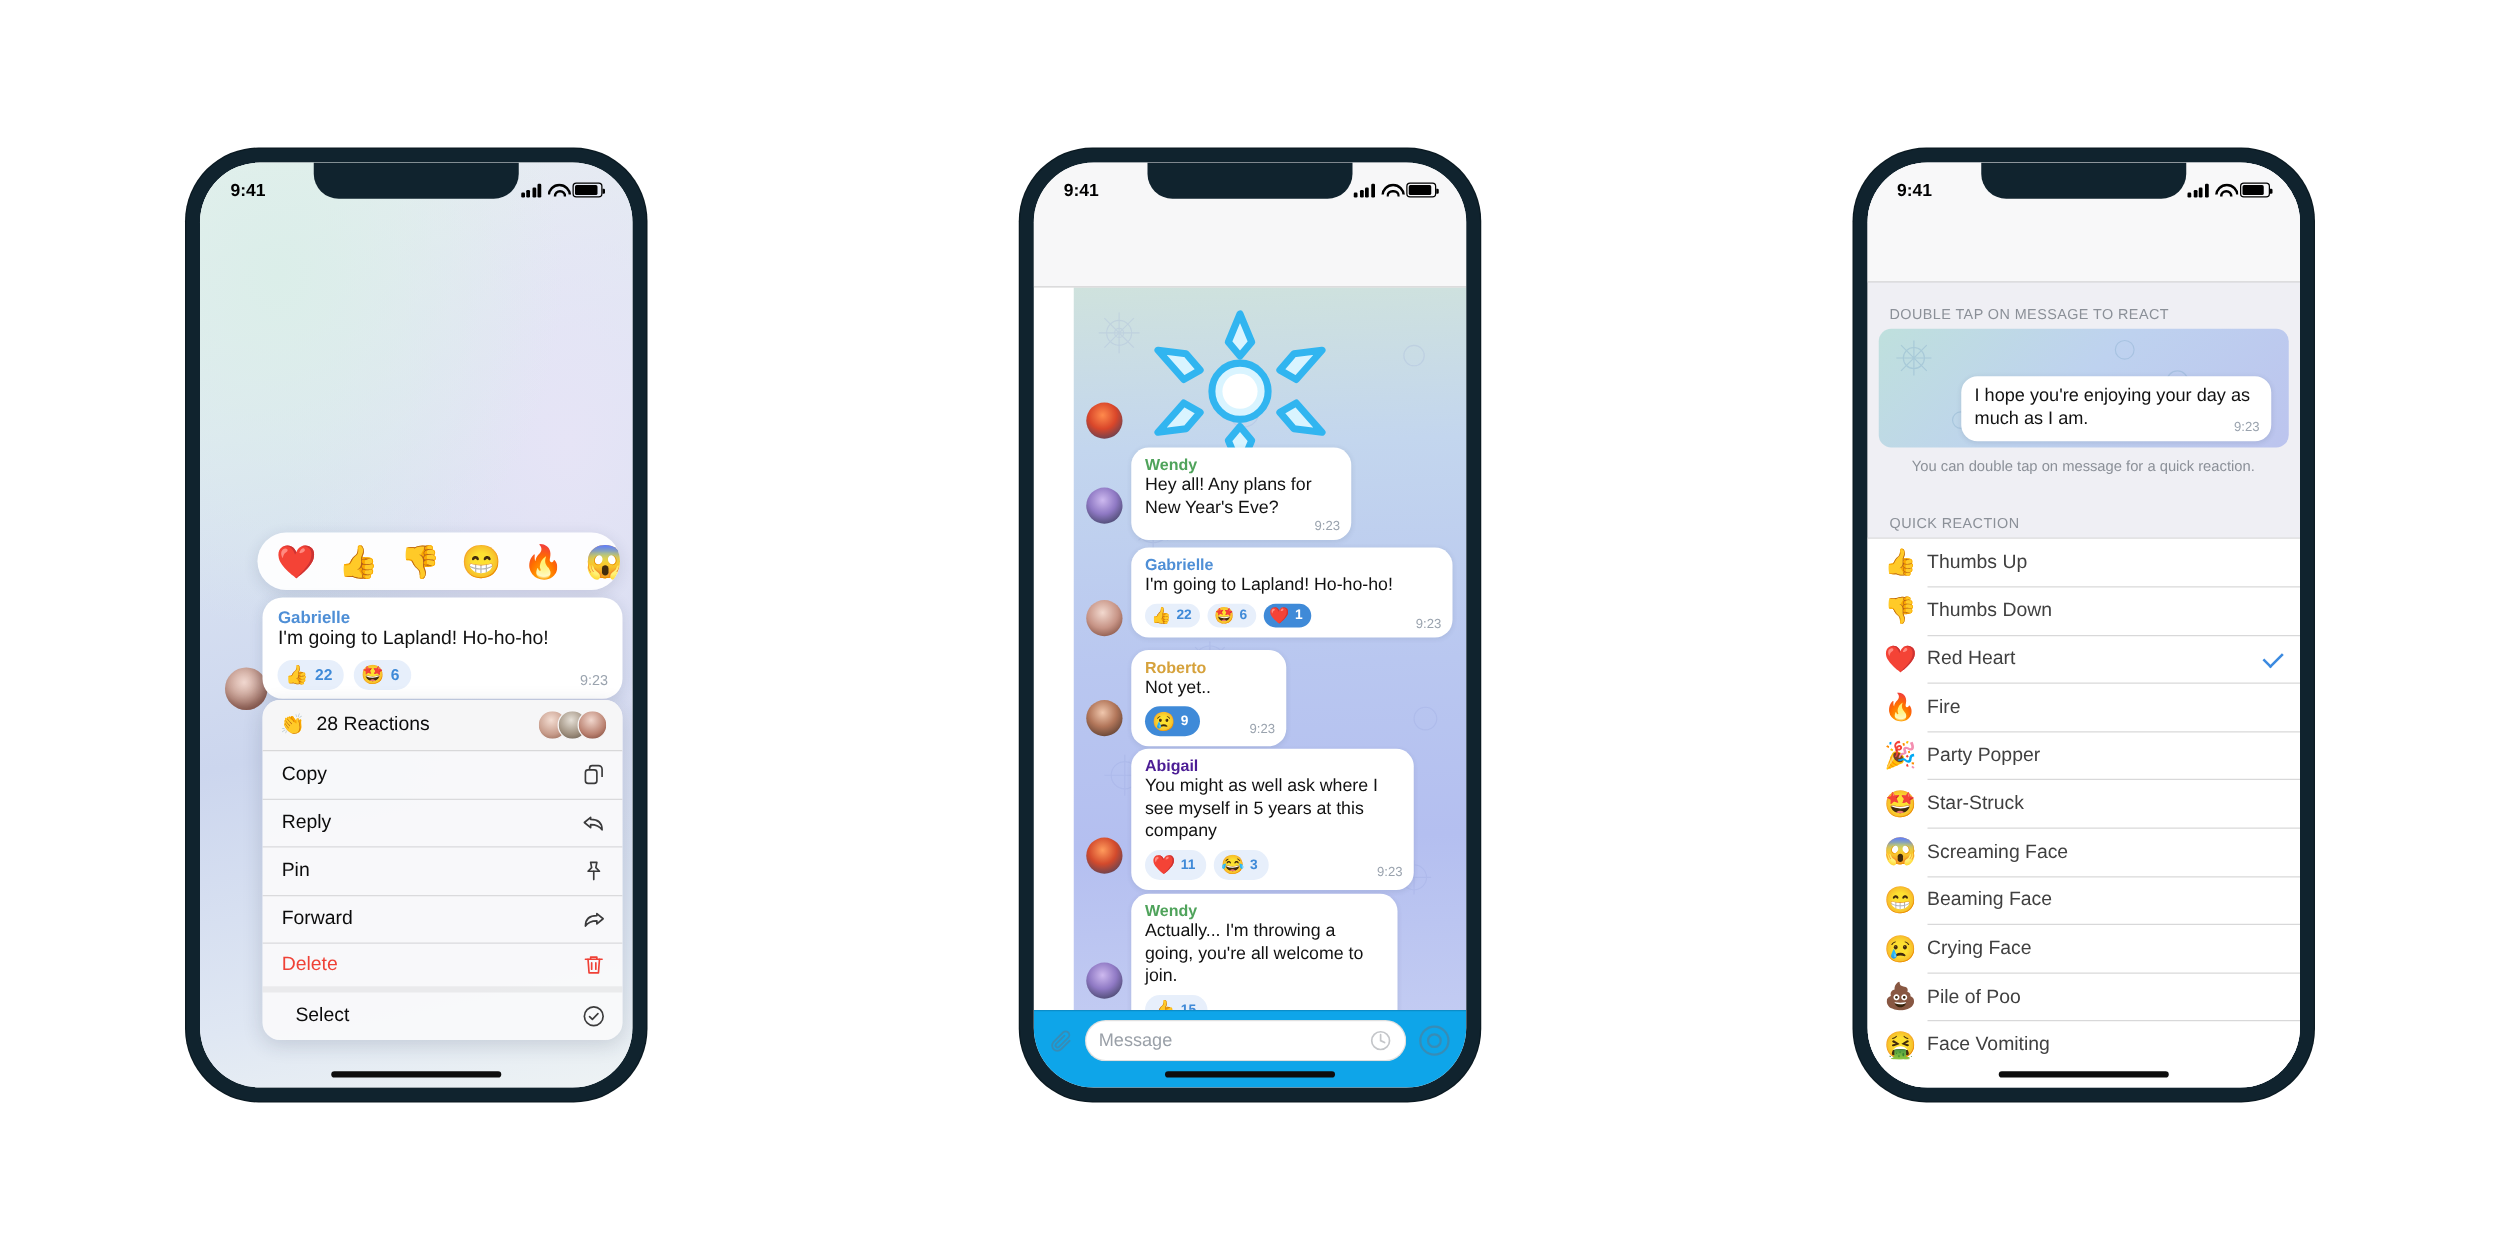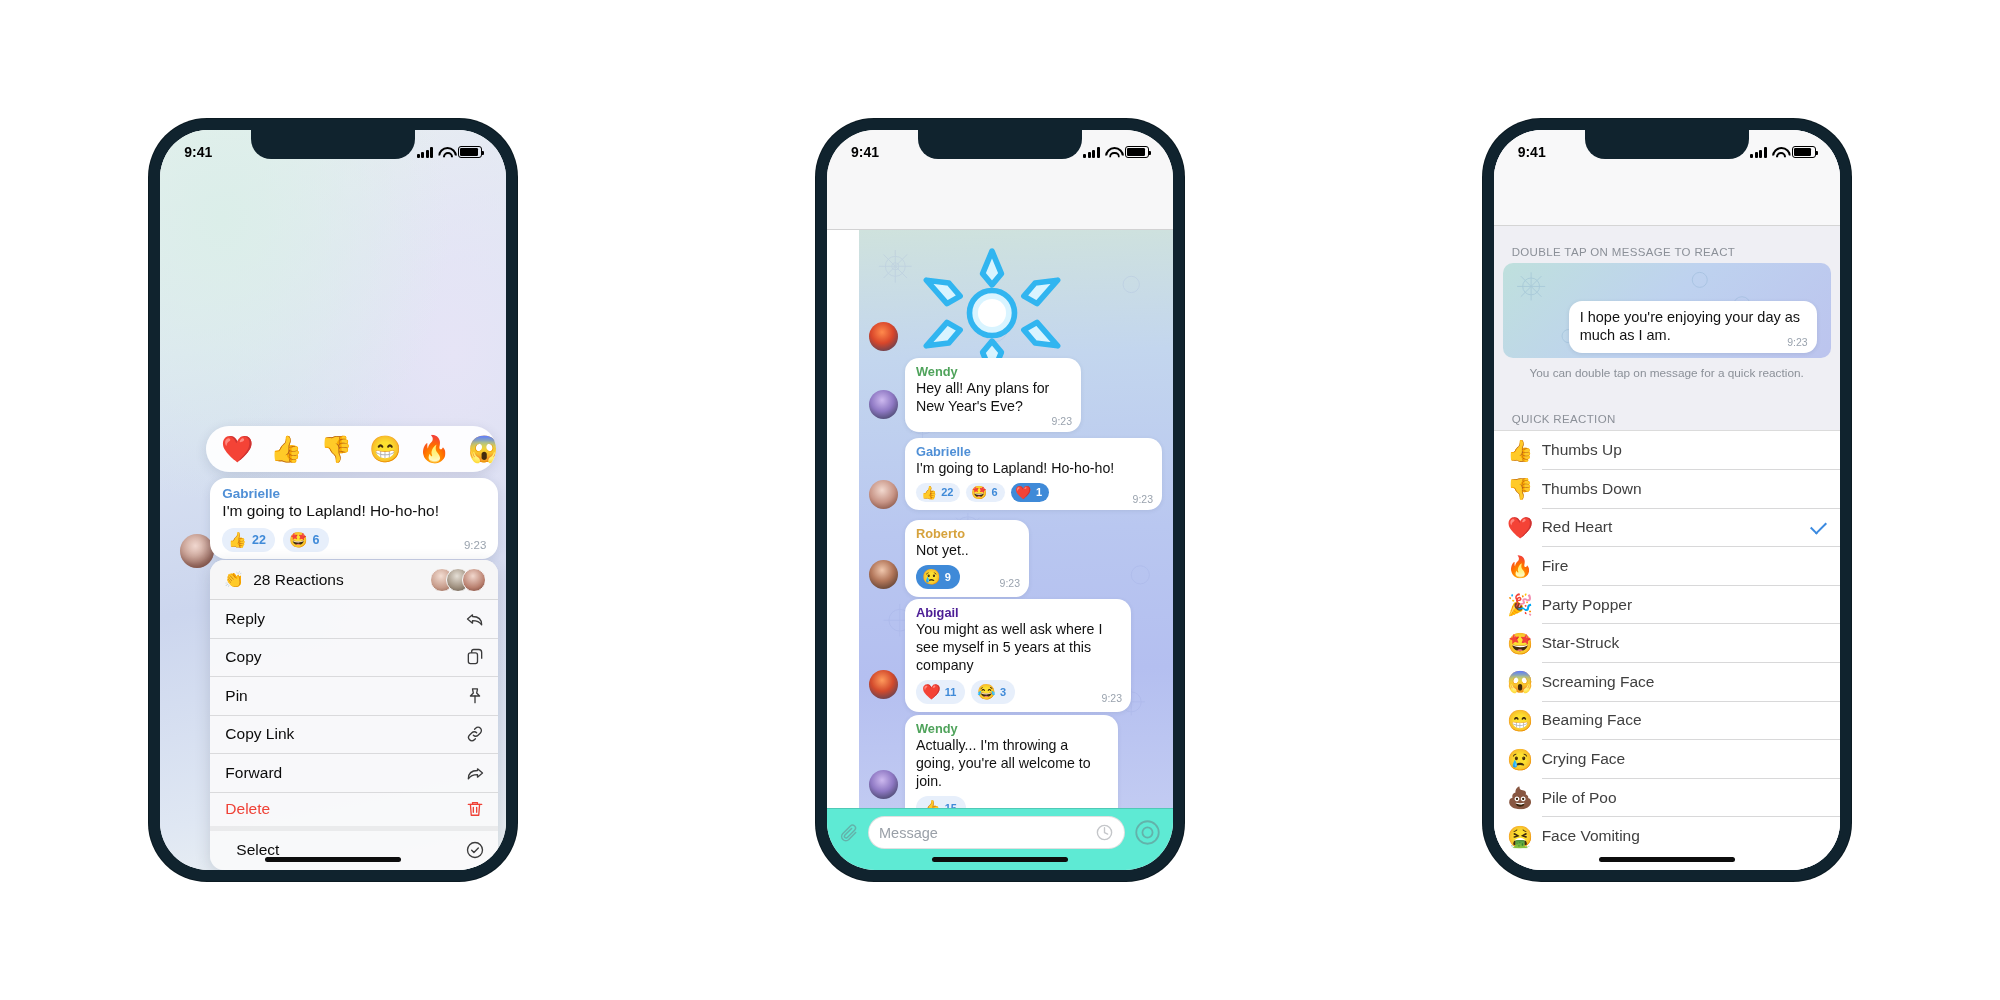--- a/index.html
+++ b/index.html
@@ -230,21 +230,21 @@
   .rchip2 {
     display: inline-flex; align-items: center; gap: 4px;
     background: #e7effb; border-radius: 11px; padding: 2px 7px 2px 5px;
   }
   .rchip2 em { font-style: normal; font-size: 13px; }
   .rchip2 b { font-size: 11px; color: #3f8ad8; font-weight: bold; }
   .rchip2.filled { background: #3f8ad8; }
   .rchip2.filled b { color: #fff; }
   .p2-input {
     position: absolute; left: 0; right: 0; bottom: 0; height: 62px;
-    background: #5eead4; border-top: .5px solid rgba(0,0,0,.14);
+    background: #0ea5e9; border-top: .5px solid rgba(0,0,0,.14);
     display: flex; align-items: center; gap: 9px; padding: 0 12px 14px;
   }
   .clip { width: 20px; height: 20px; opacity: .45; flex: 0 0 auto; }
   .inputpill {
     flex: 1; height: 33px; background: #fff;
     border: .7px solid rgba(0,0,0,.12); border-radius: 17px;
     display: flex; align-items: center; padding: 0 10px;
     font-size: 14.5px; color: #9aa0a8;
     position: relative;
   }
@@ -368,44 +368,37 @@
           <span style="font-size:16px">👏</span>
           <span class="lbl">28 Reactions</span>
           <span class="stack">
               <i></i>
               <i></i>
               <i></i>
             </span>
         </div>
 
         <div class="ctx-item">
-          <span>Reply</span>
-          <svg class="ic" viewBox="0 0 24 24" fill="none" stroke="#1a1a1a" stroke-width="1.6" stroke-linecap="round" stroke-linejoin="round">
-              <path d="M9 7L3 12l6 5v-3c6 0 9 2 11 5 0-6-3-10-11-10V7z"></path>
-            </svg>
-        </div>
-        <div class="ctx-item">
           <span>Copy</span>
           <svg class="ic" viewBox="0 0 24 24" fill="none" stroke="#1a1a1a" stroke-width="1.6" stroke-linejoin="round">
               <rect x="4" y="7" width="11" height="13" rx="2.5"></rect>
               <path d="M8 7V5.5A2.5 2.5 0 0110.5 3h6A3.5 3.5 0 0120 6.5V14"></path>
             </svg>
         </div>
         <div class="ctx-item">
+          <span>Reply</span>
+          <svg class="ic" viewBox="0 0 24 24" fill="none" stroke="#1a1a1a" stroke-width="1.6" stroke-linecap="round" stroke-linejoin="round">
+              <path d="M9 7L3 12l6 5v-3c6 0 9 2 11 5 0-6-3-10-11-10V7z"></path>
+            </svg>
+        </div>
+        <div class="ctx-item">
           <span>Pin</span>
           <svg class="ic" viewBox="0 0 24 24" fill="none" stroke="#1a1a1a" stroke-width="1.6" stroke-linecap="round" stroke-linejoin="round">
               <path d="M9 3.5h6l-1 5 3.5 3.5h-11L10 8.5l-1-5z"></path>
               <path d="M12 12v8"></path>
-            </svg>
-        </div>
-        <div class="ctx-item">
-          <span>Copy Link</span>
-          <svg class="ic" viewBox="0 0 24 24" fill="none" stroke="#1a1a1a" stroke-width="1.6" stroke-linecap="round">
-              <path d="M10 13.5a4 4 0 005.7 0l2.8-2.8a4 4 0 10-5.7-5.7L11.5 6.3"></path>
-              <path d="M14 10.5a4 4 0 00-5.7 0l-2.8 2.8a4 4 0 105.7 5.7l1.3-1.3"></path>
             </svg>
         </div>
         <div class="ctx-item">
           <span>Forward</span>
           <svg class="ic" viewBox="0 0 24 24" fill="none" stroke="#1a1a1a" stroke-width="1.6" stroke-linecap="round" stroke-linejoin="round">
               <path d="M15 7l6 5-6 5v-3c-6 0-9 2-11 5 0-6 3-10 11-10V7z"></path>
             </svg>
         </div>
         <div class="ctx-item danger sep-thick">
           <span>Delete</span>

